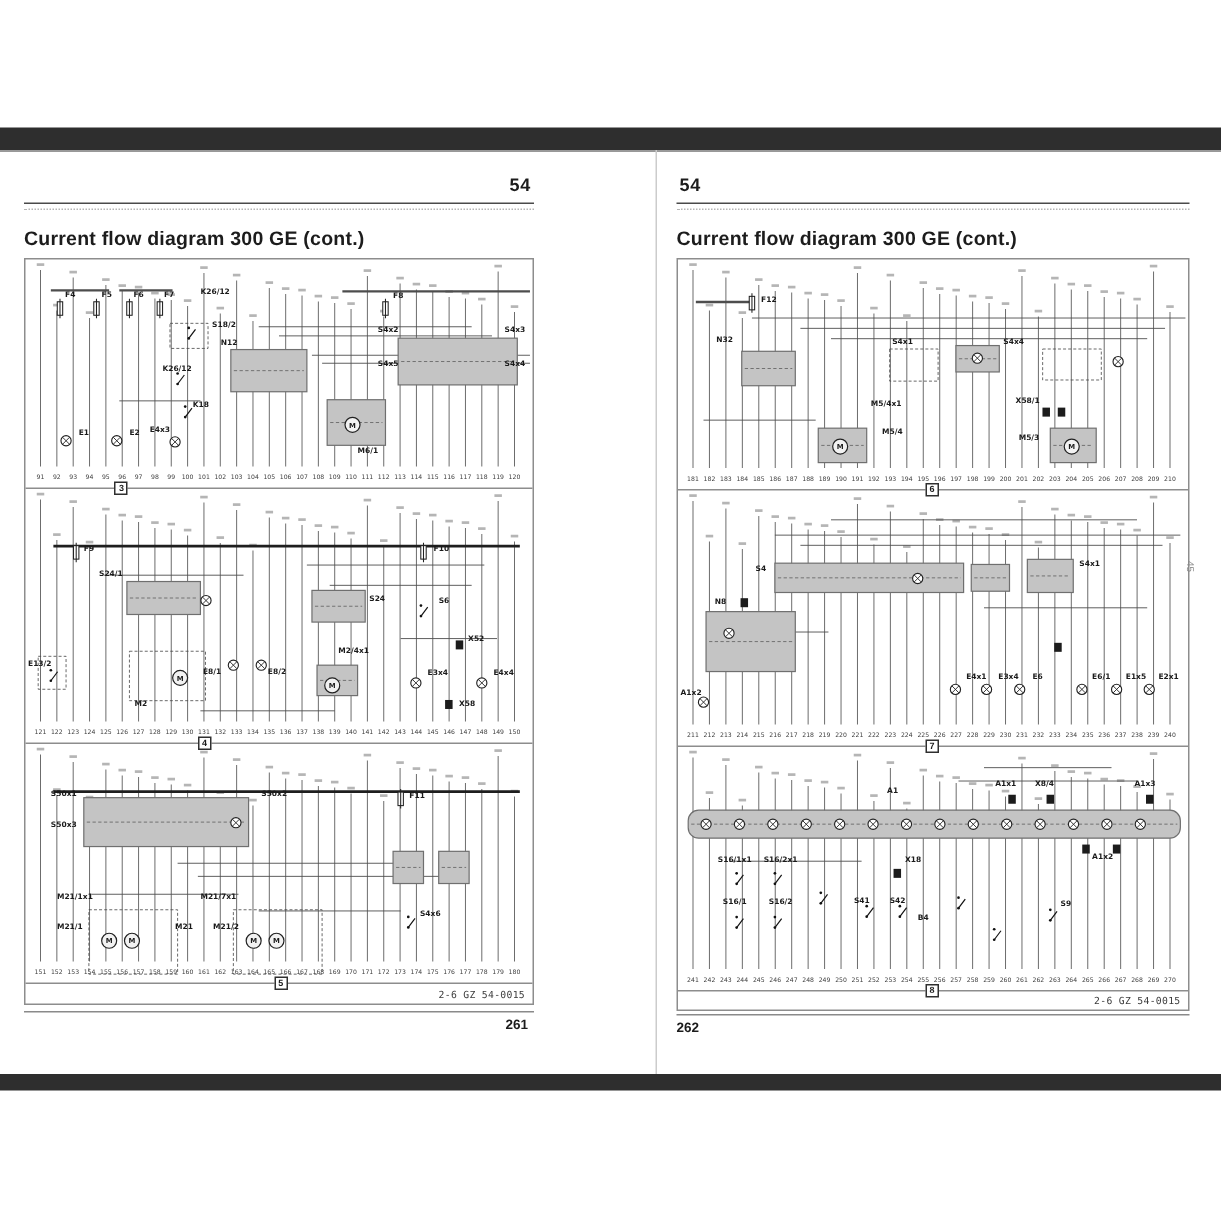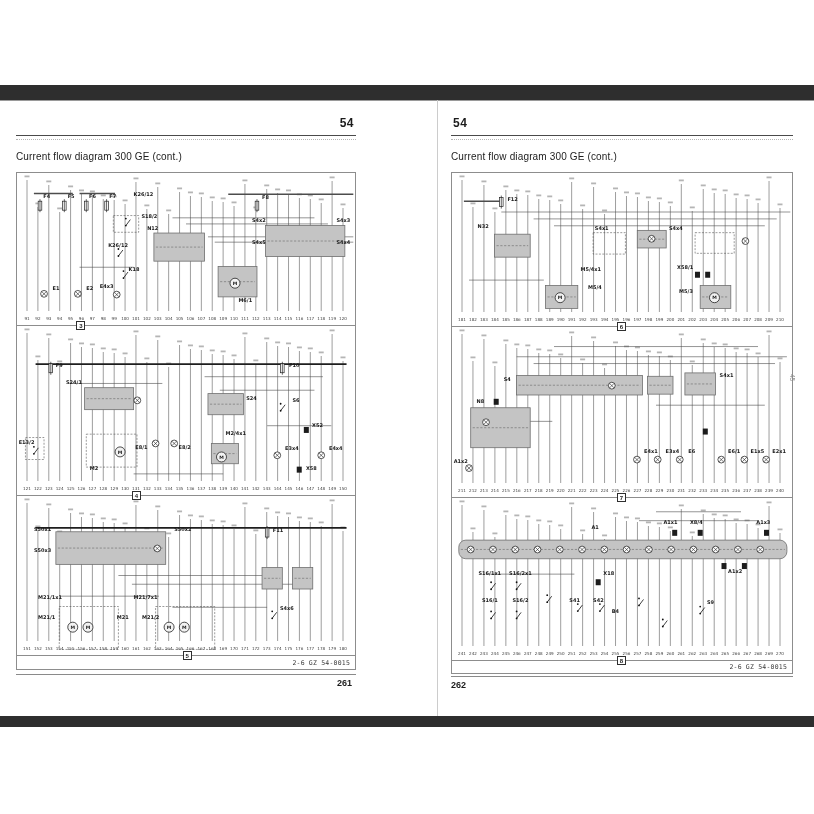--- a/index.html
+++ b/index.html
@@ -10,21 +10,21 @@
   .viewer-bar.bottom{top:716px;height:11px;}
   .gutter{position:absolute;top:100px;left:437px;width:1px;height:616px;background:#cccccc;}
   .page{position:absolute;top:0;height:814px;}
   .page.left{left:16px;width:340px;}
   .page.right{left:451px;width:342px;}
   .chapter{position:absolute;top:116px;font-size:12px;font-weight:bold;letter-spacing:.5px;}
   .page.left .chapter{right:2px;}
   .page.right .chapter{left:2px;}
   .head-rule{position:absolute;top:135px;left:0;right:0;border-top:1.4px solid #4a4a4a;}
   .head-rule2{position:absolute;top:139px;left:0;right:0;border-top:1px dotted #b5b5b5;}
-  .doc-title{position:absolute;top:151px;left:0;font-size:10px;font-weight:normal;letter-spacing:.15px;}
+  .doc-title{position:absolute;top:151px;left:0;font-size:13px;font-weight:bold;letter-spacing:.15px;}
   .diagram-box{position:absolute;top:172px;left:0;right:0;border:1px solid #8d8d8d;background:#fff;}
   .page.left .diagram-box{height:496px;}
   .page.right .diagram-box{height:500px;}
   .band{position:relative;box-sizing:border-box;border-bottom:1px solid #8d8d8d;}
   .band svg{position:absolute;top:0;left:0;}
   .secbox{position:absolute;bottom:-5px;width:9px;height:9px;box-sizing:border-box;background:#fff;
           border:1px solid #2f2f2f;z-index:3;display:flex;align-items:center;justify-content:center;
           font-size:6px;font-weight:bold;line-height:1;}
   .footer-strip{display:flex;justify-content:flex-end;align-items:center;padding-right:5px;}
   .page.left .footer-strip{height:13px;}

